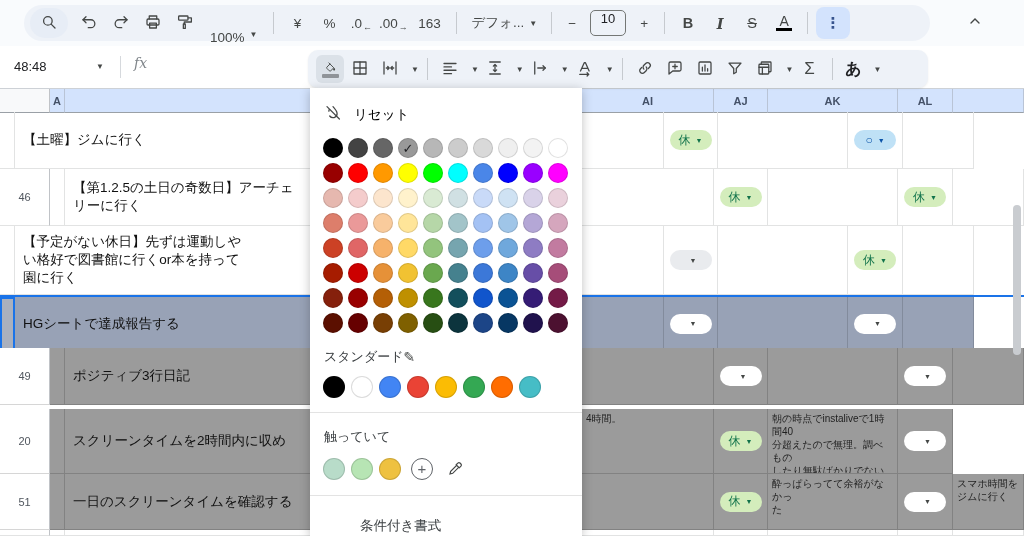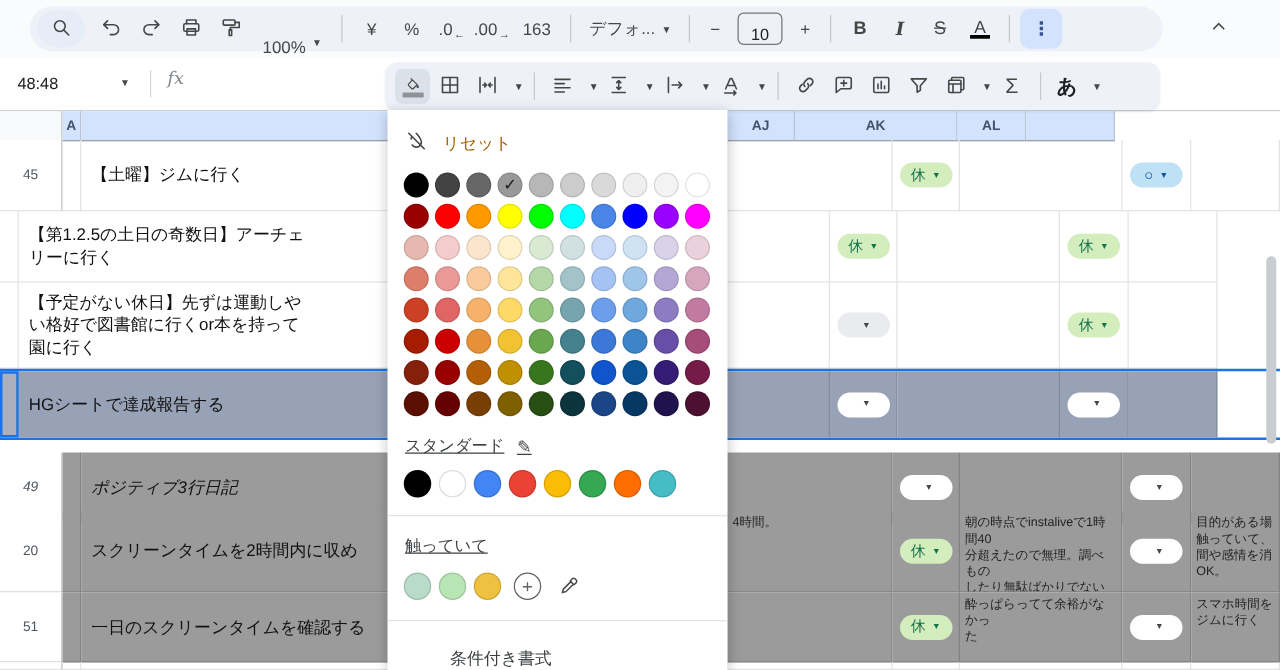--- a/index.html
+++ b/index.html
@@ -14,21 +14,21 @@
   .tbtn { width:30px; height:30px; border-radius:6px; display:flex; align-items:center; justify-content:center;
           color:#444746; font-size:14px; flex:0 0 auto; }
   .tbtn svg { width:18px; height:18px; stroke:#444746; fill:none; stroke-width:1.7; stroke-linecap:round; stroke-linejoin:round; }
   .search-btn { width:38px; background:#e7edf6; border-radius:16px; margin-right:4px; }
   .sep { width:1px; height:22px; background:#c6cacf; margin:0 6px; flex:0 0 auto; }
   .lbl { font-size:13.5px; color:#444746; white-space:nowrap; }
   .caret { font-size:8px; color:#444746; margin-left:5px; }
   .zoom-box { display:flex; align-items:flex-start; padding:0 8px;margin-top:29px; }
   .num-sub { font-size:9px; margin-left:1px; position:relative; top:4px; }
   .font-box { display:flex; align-items:center; padding:0 6px; min-width:76px; }
-  .size-box { width:36px; height:26px; border:1px solid #747775; border-radius:5px; display:flex; align-items:flex-end;
+  .size-box { width:36px; height:26px; border:1px solid #747775; border-radius:5px; display:flex; align-items:flex-start;
               justify-content:center; font-size:13px; color:#202124; margin:0 4px; background:transparent; }
   .fmt-letter { font-size:14.5px; font-weight:bold; color:#444746; }
   .strike-letter { text-decoration:line-through; font-weight:normal; font-size:14.5px; }
   .tc-wrap { display:flex; flex-direction:column; align-items:center; line-height:12px; }
   .tc-bar { width:16px; height:3.5px; background:#000; margin-top:1px; }
   .more-pill { background:#d3e3fd; width:34px; height:32px; border-radius:8px; font-weight:bold; color:#37548e; font-size:15px; letter-spacing:0; }
   .collapse-btn { position:absolute; right:34px; top:8px; width:30px; height:30px; display:flex; align-items:center; justify-content:center; }
   .collapse-btn svg { width:16px; height:16px; stroke:#444746; fill:none; stroke-width:2; stroke-linecap:round; }
 
   
@@ -79,27 +79,27 @@
           gap:5px; font-size:12px; padding:0 7px; }
   .pill-caret { font-size:7px; line-height:1; }
   .pill[data-style="green"] { background:#d4edbc; color:#11734b; }
   .pill[data-style="blue"]  { background:#bfe1f6; color:#0a53a8; }
   .pill[data-style="white"] { background:#ffffff; color:#444746; }
   .pill[data-style="gray"]  { background:#e9ebee; color:#444746; }
 
   
   .picker { position:absolute; left:310px; top:88px; width:272px; height:448px; background:#fff; z-index:40;
             border-radius:0 0 0 0; box-shadow:0 2px 10px rgba(0,0,0,.25); overflow:hidden; }
-  .pk-reset { display:flex; align-items:center; gap:12px; margin:16px 0 0 14px; font-size:13.5px; color:#a16207; }
+  .pk-reset { display:flex; align-items:center; gap:12px; margin:16px 0 0 14px; font-size:13.5px; color:#000000; }
   .pk-reset svg { width:18px; height:18px; stroke:#444746; fill:none; stroke-width:1.7; stroke-linecap:round; }
   .pal { display:grid; grid-template-columns:repeat(10,20px); gap:5px; margin:13px 0 0 13px; }
   .swatch { width:20px; height:20px; border-radius:50%; box-shadow:inset 0 0 0 1px rgba(0,0,0,.12); position:relative;
             display:flex; align-items:center; justify-content:center; }
   .check { color:#202124; font-size:13px; font-weight:bold; }
-  .pk-sec { display:flex; align-items:center; gap:10px; margin:15px 0 0 14px; font-size:13px; color:#3c4043;text-decoration:underline; }
+  .pk-sec { display:flex; align-items:center; margin:15px 0 0 14px; font-size:13px; color:#3c4043; }
   .pencil { font-size:14px; color:#444746; }
   .stdrow,.cstrow { display:flex; align-items:center; gap:6px; margin:10px 0 0 13px; }
   .bigswatch { width:22px; height:22px; border-radius:50%; box-shadow:inset 0 0 0 1px rgba(0,0,0,.14); }
   .pk-div { height:1px; background:#e3e3e3; margin:14px 0 0 0; }
   .plus-circle { width:22px; height:22px; border-radius:50%; border:1.6px solid #5f6368; display:flex; align-items:center;
                  justify-content:center; font-size:15px; color:#5f6368; line-height:1; margin-left:4px; }
   .dropper svg { width:18px; height:18px; stroke:#444746; fill:none; stroke-width:1.6; stroke-linecap:round; margin-left:8px; margin-top:3px; }
   .pk-item { margin:14px 0 0 0; padding:7px 0 7px 50px; font-size:13.5px; color:#3c4043; }
 
   .vscroll { position:absolute; right:3px; top:205px; width:8px; height:150px; background:#c9ccd0; border-radius:4px; z-index:5; }
@@ -107,48 +107,49 @@
 </head>
 <body>
 
 <div class="stage">
 
   <div class="grid">
     <div class="hdr-row">
       <div class="hdr-cell hdr-corner h-num"></div>
       <div class="hdr-cell h-a">A</div>
       <div class="hdr-cell h-b">B</div>
+      <div class="hdr-cell h-ai">AI</div>
       <div class="hdr-cell h-aj">AJ</div>
       <div class="hdr-cell h-ak">AK</div>
       <div class="hdr-cell h-al">AL</div>
       <div class="hdr-cell h-am"></div>
     </div>
 
     <div class="grow" style="top:24px;height:57px;">
-      <div class="cell rownum c-num">45</div>
       <div class="cell c-a"></div>
       <div class="cell c-b btext">【土曜】ジムに行く</div>
       <div class="cell c-ai"></div>
       <div class="cell c-aj center">
         <span class="pill" data-style="green">
             <span>休</span>
             <span class="pill-caret">▼</span>
           </span>
       </div>
       <div class="cell c-ak"></div>
       <div class="cell c-al center">
         <span class="pill" data-style="blue">
             <span>○</span>
             <span class="pill-caret">▼</span>
           </span>
       </div>
       <div class="cell c-am"></div>
     </div>
 
     <div class="grow" style="top:81px;height:57px;">
+      <div class="cell rownum c-num">46</div>
       <div class="cell c-a"></div>
       <div class="cell c-b btext">【第1.2.5の土日の奇数日】アーチェ
 リーに行く</div>
       <div class="cell c-ai"></div>
       <div class="cell c-aj center">
         <span class="pill" data-style="green">
             <span>休</span>
             <span class="pill-caret">▼</span>
           </span>
       </div>
@@ -197,21 +198,21 @@
       <div class="cell c-ak"></div>
       <div class="cell c-al center">
         <span class="pill" data-style="white">
             <span></span>
             <span class="pill-caret">▼</span>
           </span>
       </div>
       <div class="cell c-am"></div>
     </div>
 
-    <div class="grow gray" style="top:274px;height:57px;font-style:italic;">
+    <div class="grow gray" style="top:260px;height:57px;">
       <div class="cell rownum c-num">49</div>
       <div class="cell c-a"></div>
       <div class="cell c-b btext">ポジティブ3行日記</div>
       <div class="cell c-ai"></div>
       <div class="cell c-aj center">
         <span class="pill" data-style="white">
             <span></span>
             <span class="pill-caret">▼</span>
           </span>
       </div>
@@ -239,24 +240,20 @@
       <div class="cell c-ak smalltext">朝の時点でinstaliveで1時間40
 分超えたので無理。調べもの
 したり無駄ばかりでないので
 一日で2時間は無理</div>
       <div class="cell c-al center">
         <span class="pill" data-style="white">
             <span></span>
             <span class="pill-caret">▼</span>
           </span>
       </div>
-      <div class="cell c-am smalltext">目的がある場
-触っていて、
-間や感情を消
-OK。</div>
     </div>
 
     <div class="grow gray" style="top:386px;height:56px;">
       <div class="cell rownum c-num">51</div>
       <div class="cell c-a"></div>
       <div class="cell c-b btext">一日のスクリーンタイムを確認する</div>
       <div class="cell c-ai"></div>
       <div class="cell c-aj center">
         <span class="pill" data-style="green">
             <span>休</span>

